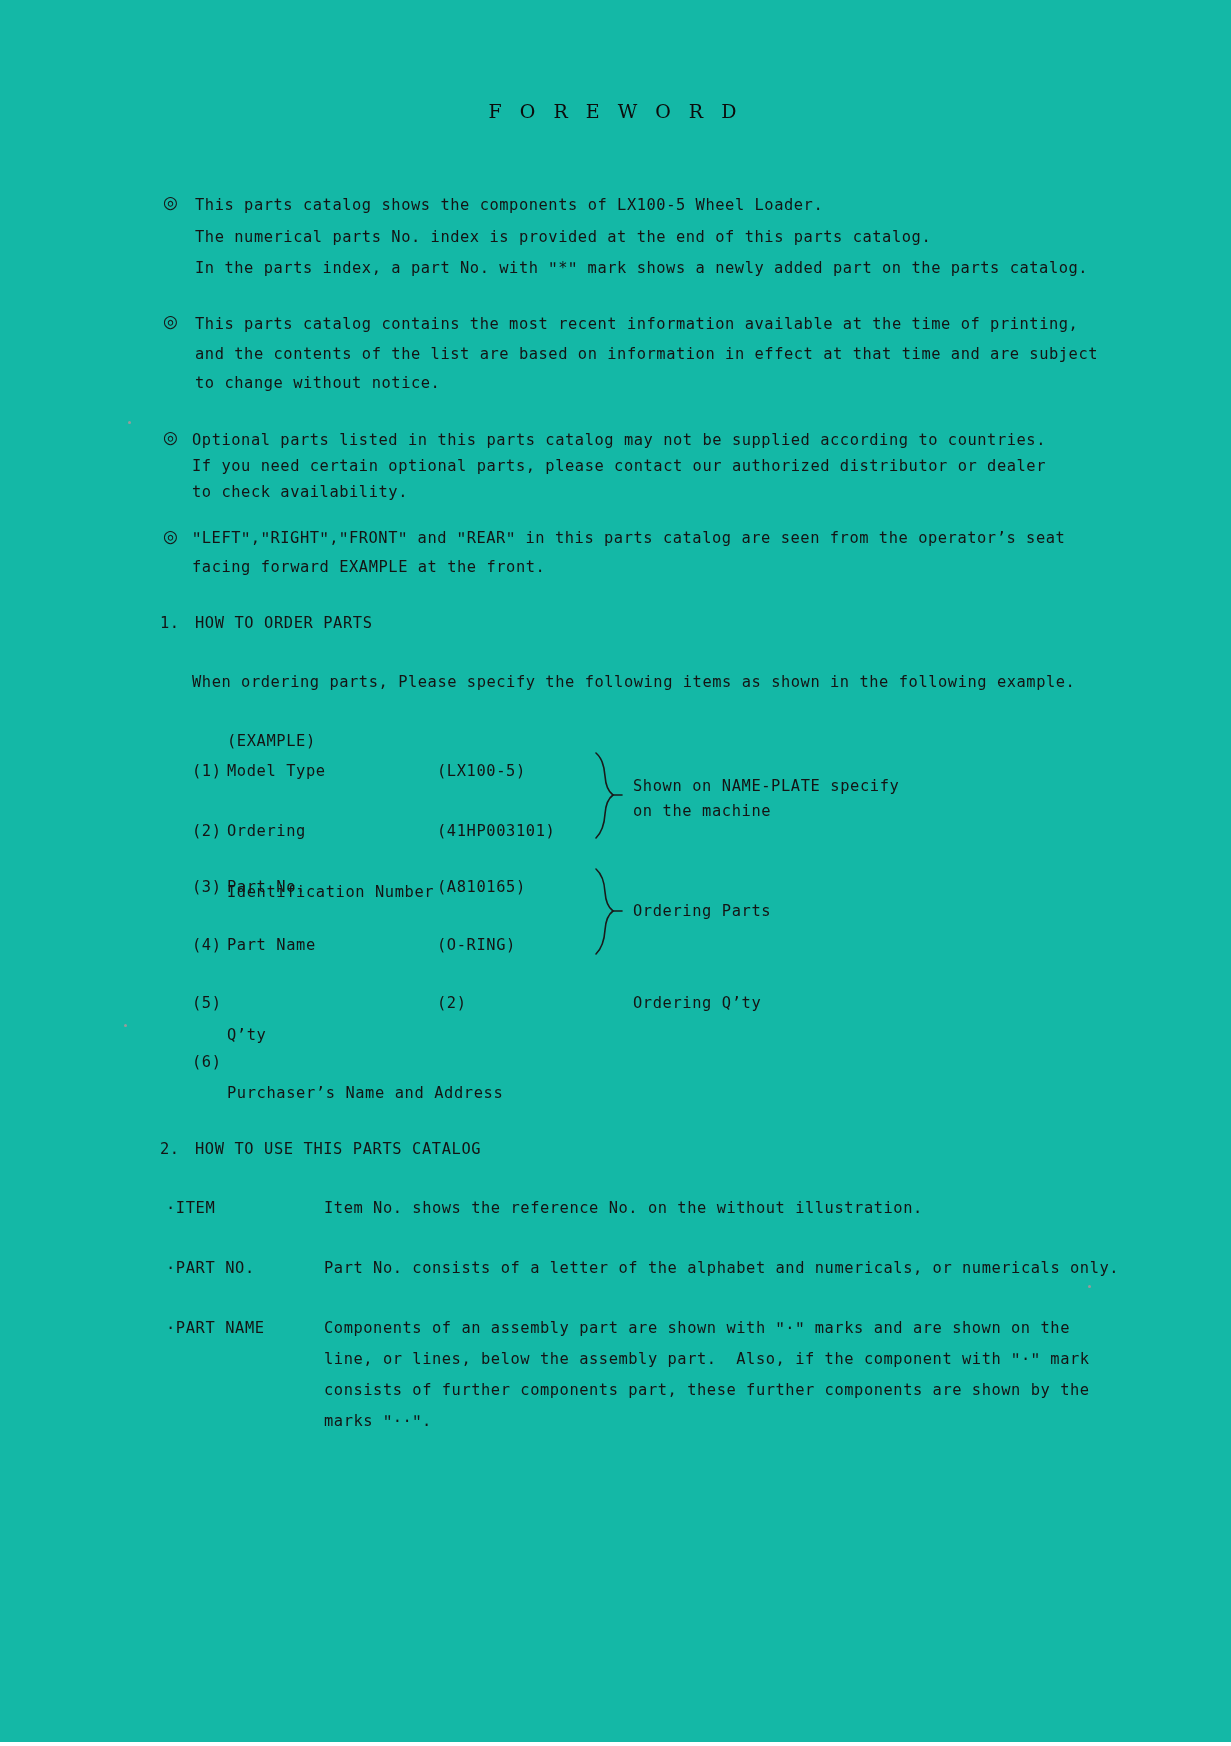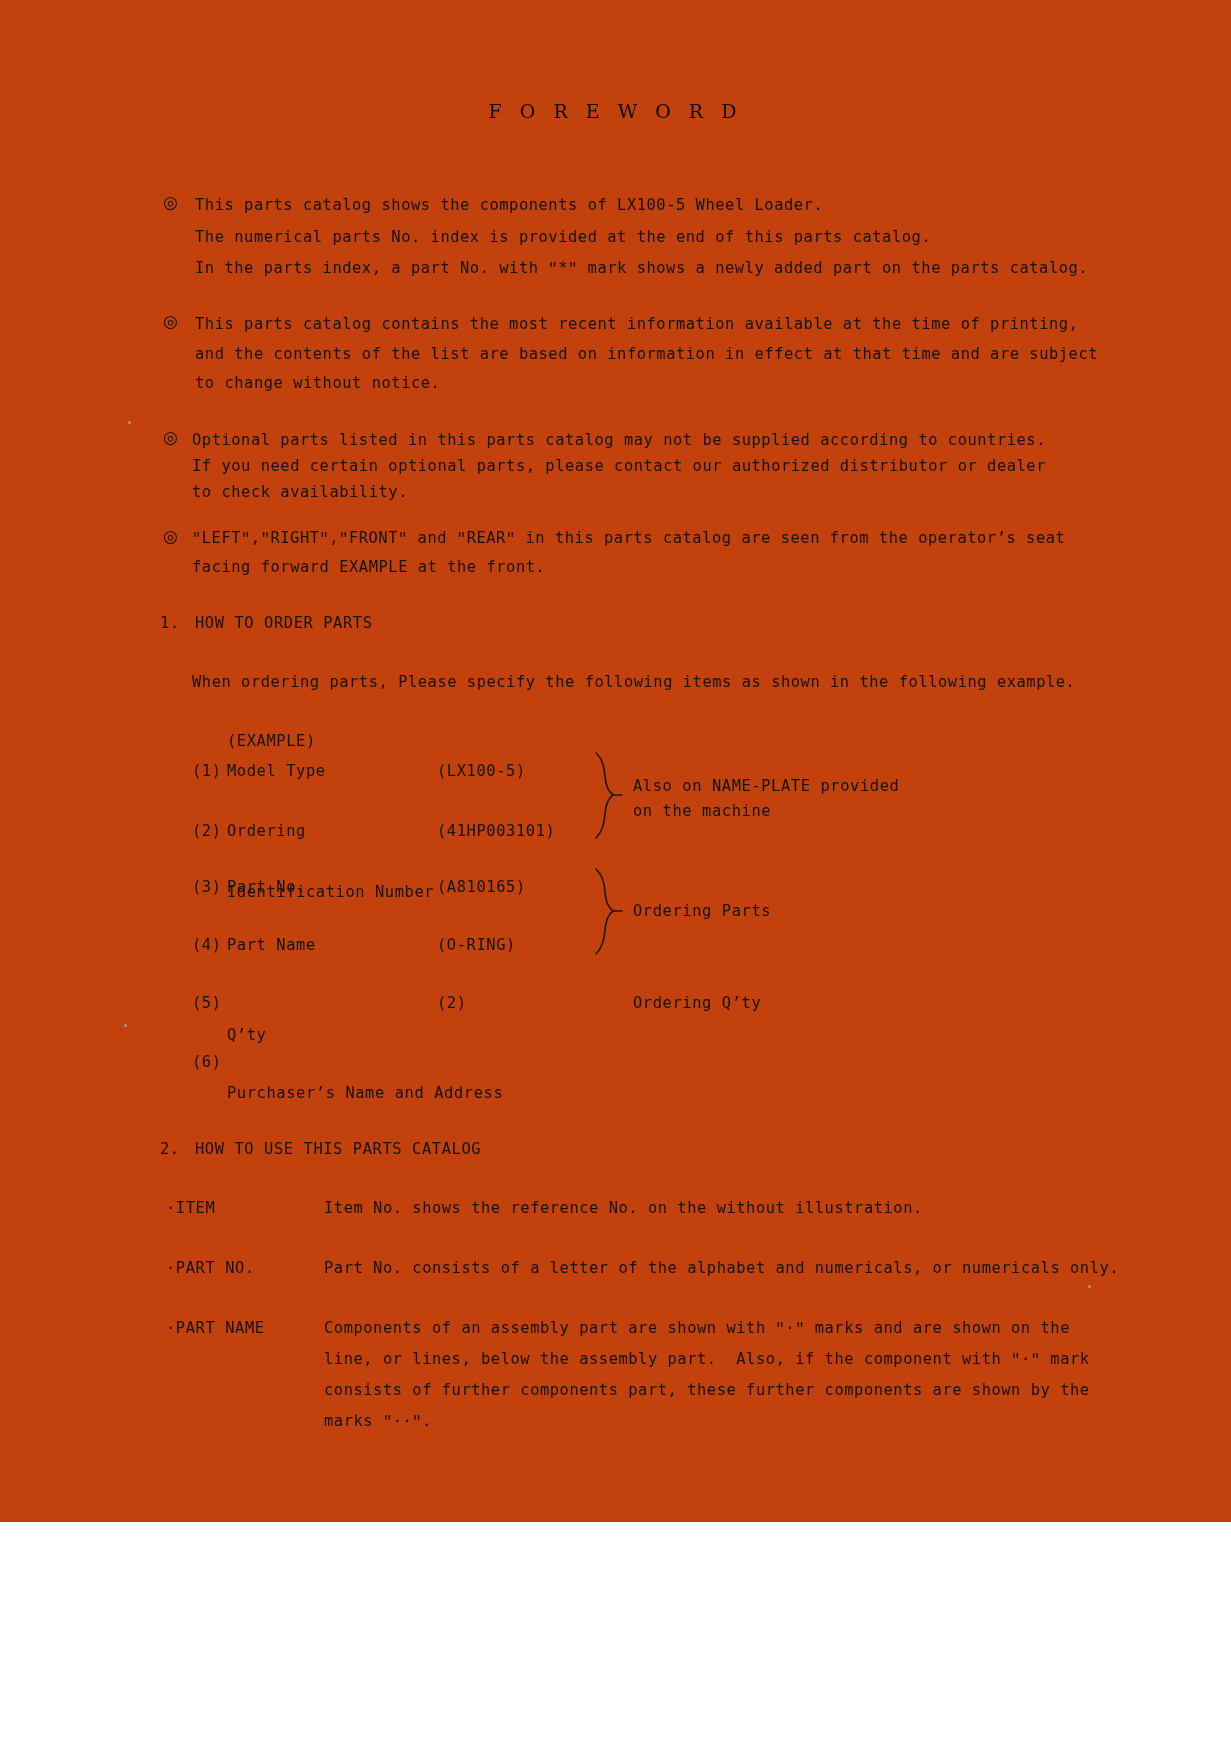--- a/index.html
+++ b/index.html
@@ -3,22 +3,22 @@
 <meta charset="utf-8">
 <style>
   html, body {
     margin: 0;
     padding: 0;
     background: #ffffff;
   }
   .page {
     position: relative;
     width: 1231px;
-    height: 1522px;
-    background: #c2410c;
+    height: 1742px;
+    background: #14b8a6;
     margin: 0 auto;
     overflow: hidden;
     font-family: "DejaVu Sans Mono", "Liberation Mono", monospace;
     color: #111111;
   }
 
   
   .doc-title {
     position: absolute;
     top: 100px;
@@ -173,21 +173,21 @@
 
   <div class="ex-label" style="top:1053px; left:192px;">(6)</div>
   <div class="ex-label" style="top:1084px; left:227px;">Purchaser’s Name and Address</div>
 
   <div class="brace" style="top:750px; left:592px;">
     <svg width="34" height="92" viewBox="0 0 34 92">
       <path d="M4 3 Q12 10 13 26 Q14 40 21 45 Q14 50 13 64 Q12 80 4 88" fill="none" stroke="#1a1a1a" stroke-width="1.6" stroke-linecap="round"></path>
       <path d="M21 45 L30 45" fill="none" stroke="#1a1a1a" stroke-width="1.6" stroke-linecap="round"></path>
     </svg>
   </div>
-  <div class="ex-note" style="top:777px; left:633px;">Also on NAME-PLATE provided</div>
+  <div class="ex-note" style="top:777px; left:633px;">Shown on NAME-PLATE specify</div>
   <div class="ex-note" style="top:802px; left:633px;">on the machine</div>
 
   <div class="brace" style="top:866px; left:592px;">
     <svg width="34" height="92" viewBox="0 0 34 92">
       <path d="M4 3 Q12 10 13 26 Q14 40 21 45 Q14 50 13 64 Q12 80 4 88" fill="none" stroke="#1a1a1a" stroke-width="1.6" stroke-linecap="round"></path>
       <path d="M21 45 L30 45" fill="none" stroke="#1a1a1a" stroke-width="1.6" stroke-linecap="round"></path>
     </svg>
   </div>
   <div class="ex-note" style="top:902px; left:633px;">Ordering Parts</div>
 

